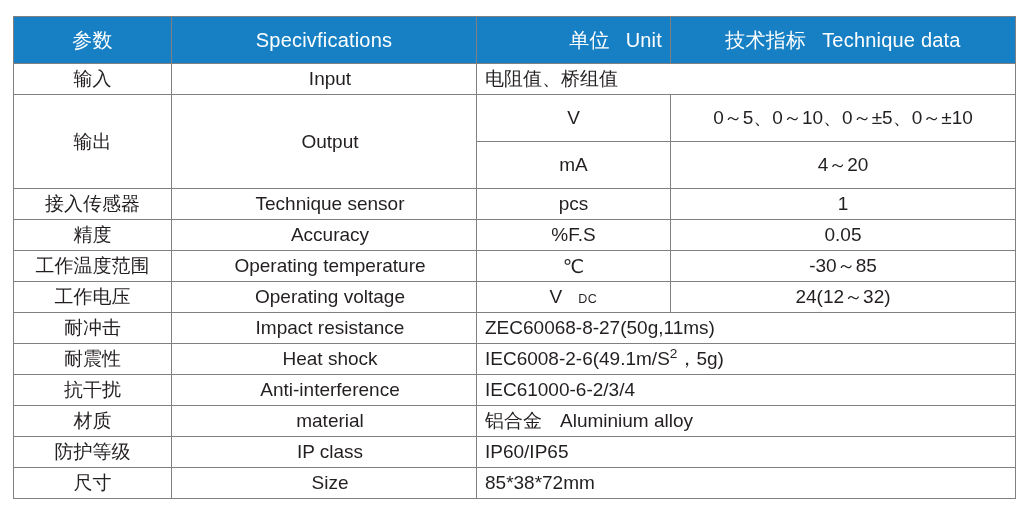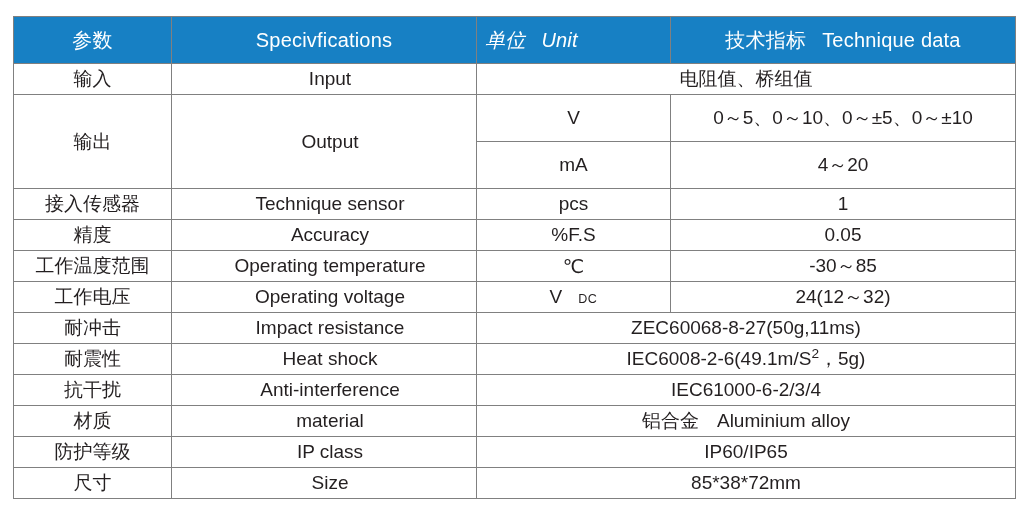--- a/index.html
+++ b/index.html
@@ -41,21 +41,21 @@
     background: #1780c4;
     color: #ffffff;
     font-weight: bold;
     height: 46px;
     border-color: #1780c4;
     font-size: 20px;
     letter-spacing: 0.2px;
   }
   thead th.h-param     { text-align: center; margin-top: 28px; }
   thead th.h-spec      { text-align: center; }
-  thead th.h-unit      { text-align: left; font-style: italic; }
+  thead th.h-unit      { text-align: right; }
   thead th.h-tech      { }
 
   .h-unit .cn, .h-tech .cn { margin-right: 16px; }
 
   
   tbody td {
     height: 30px;
     font-size: 19px;
     color: #231f20;
   }
@@ -66,21 +66,20 @@
     text-align: center;
     padding-left: 20px;
   }
   tbody td.c-unit {
     text-align: center;
   }
   tbody td.c-data {
     text-align: center;
   }
   tbody td.c-span {
-    text-align: center;
   }
 
   tr.tall td { height: 46px; }
 
   .sub {
     font-size: 0.66em;
     vertical-align: baseline;
     letter-spacing: 0.5px;
     margin-left: 16px;
   }

